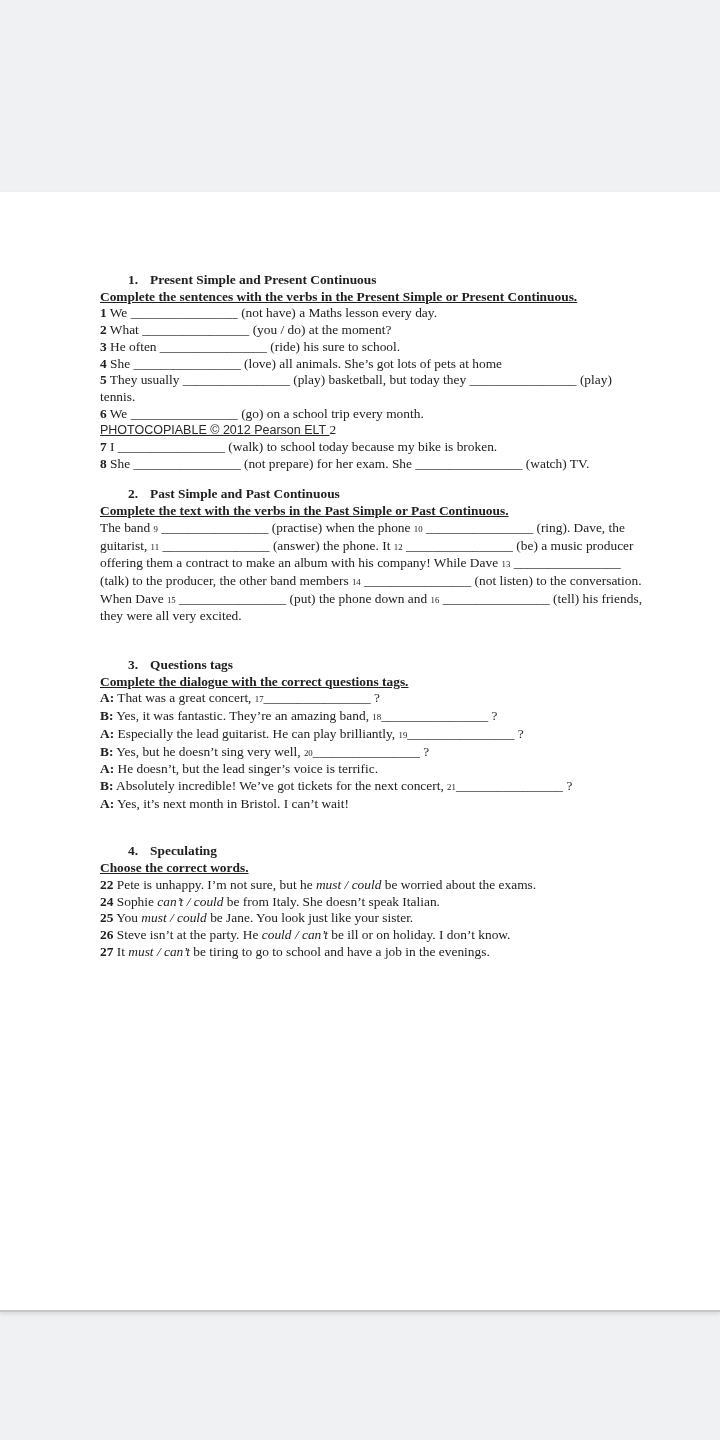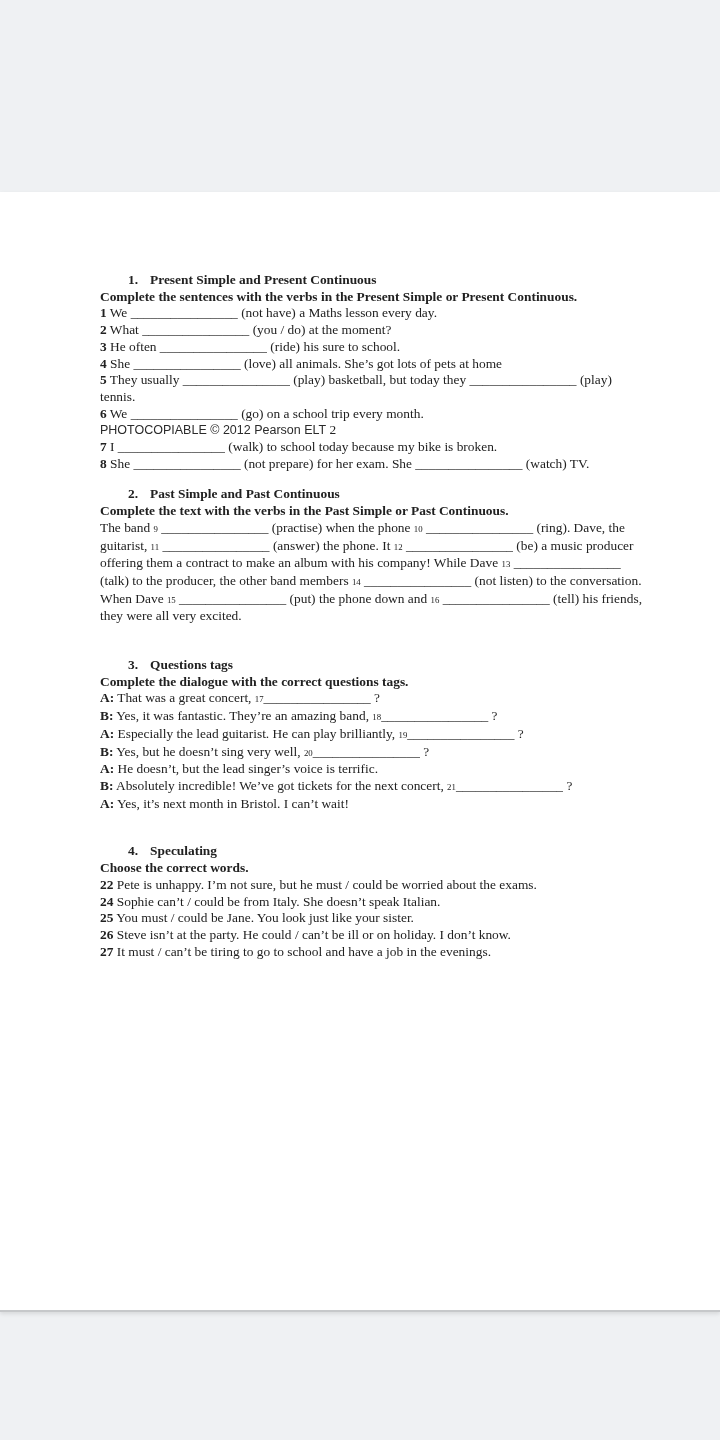--- a/index.html
+++ b/index.html
@@ -22,25 +22,25 @@
   }
   .line {
     font-family: "Liberation Serif", serif;
     font-size: 13.4px;
     line-height: 16.7px;
     color: #212121;
     white-space: pre;
   }
   .heading { font-weight: 700; padding-left: 28px; }
   .heading .sec-num { display: inline-block; margin-right: 12px; }
-  .instruction { font-weight: 700; }
+  .instruction { font-weight: 700; text-decoration: underline; }
   .seg-b { font-weight: 700; }
-  .seg-i { }
+  .seg-i { font-style: italic; }
   .seg-n { font-size: 8.8px; }
-  .seg-f { font-family: "Liberation Sans", sans-serif; font-size: 12.5px; color: #2a2a2a; }
+  .seg-f { font-family: "Liberation Sans", sans-serif; font-size: 12.5px; color: #2a2a2a; text-decoration: underline; }
   .sec2 { margin-top: 14px; }
   .sec3 { margin-top: 32px; }
   .sec4 { margin-top: 31px; }
 </style>
 </head>
 <body style="background: rgb(239, 241, 243);">
 
 <div class="viewer">
   <div class="spacer-top"></div>
   <div class="page">

